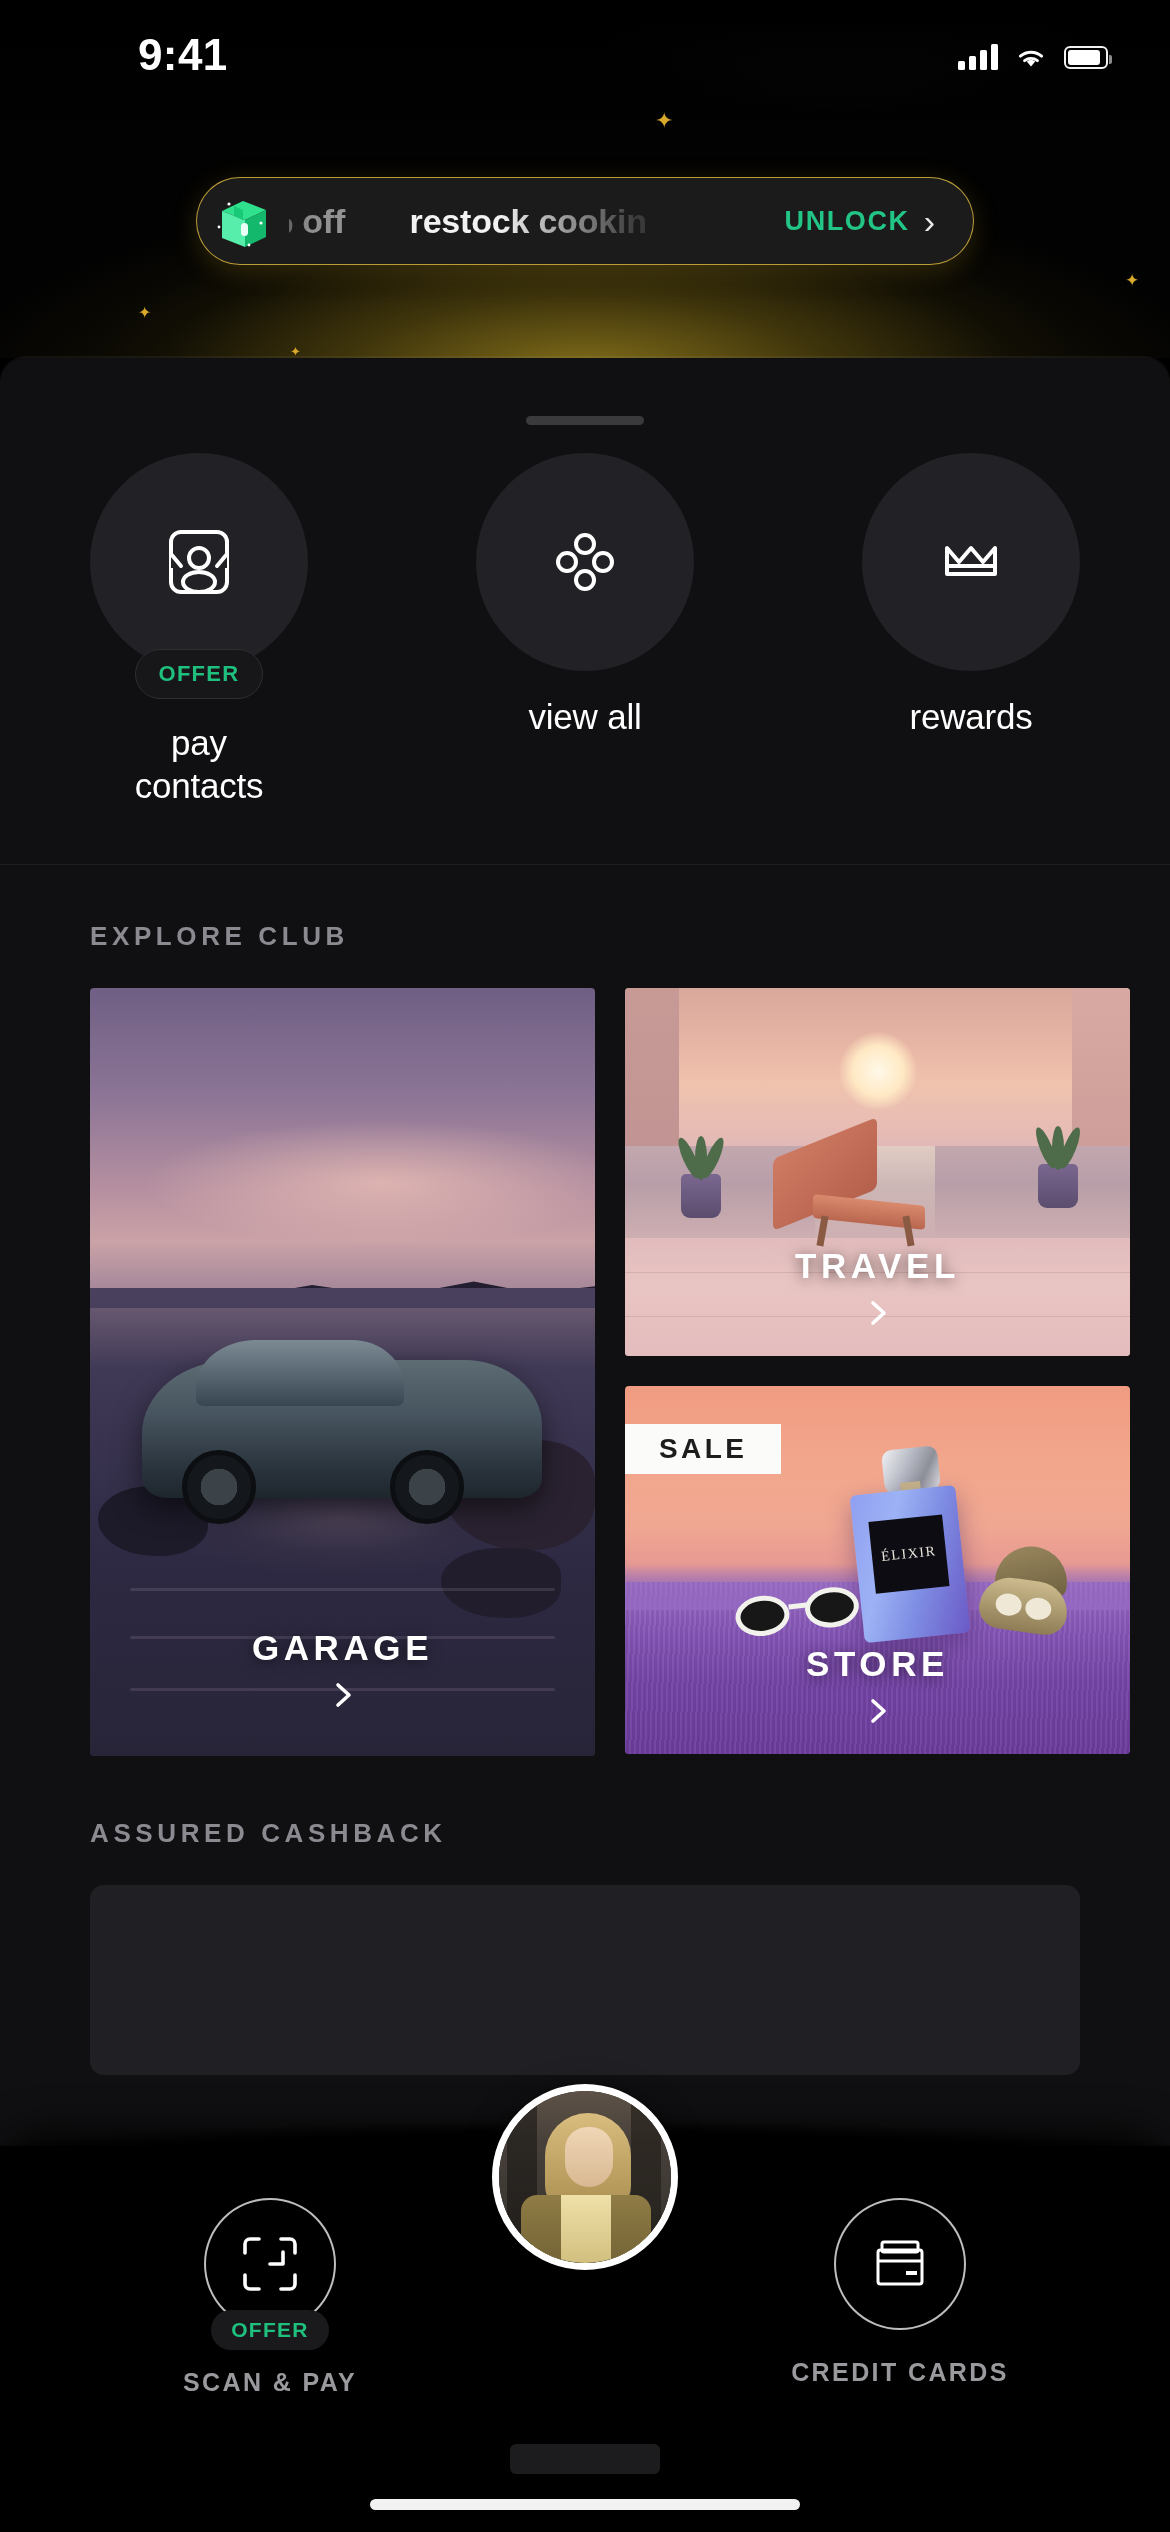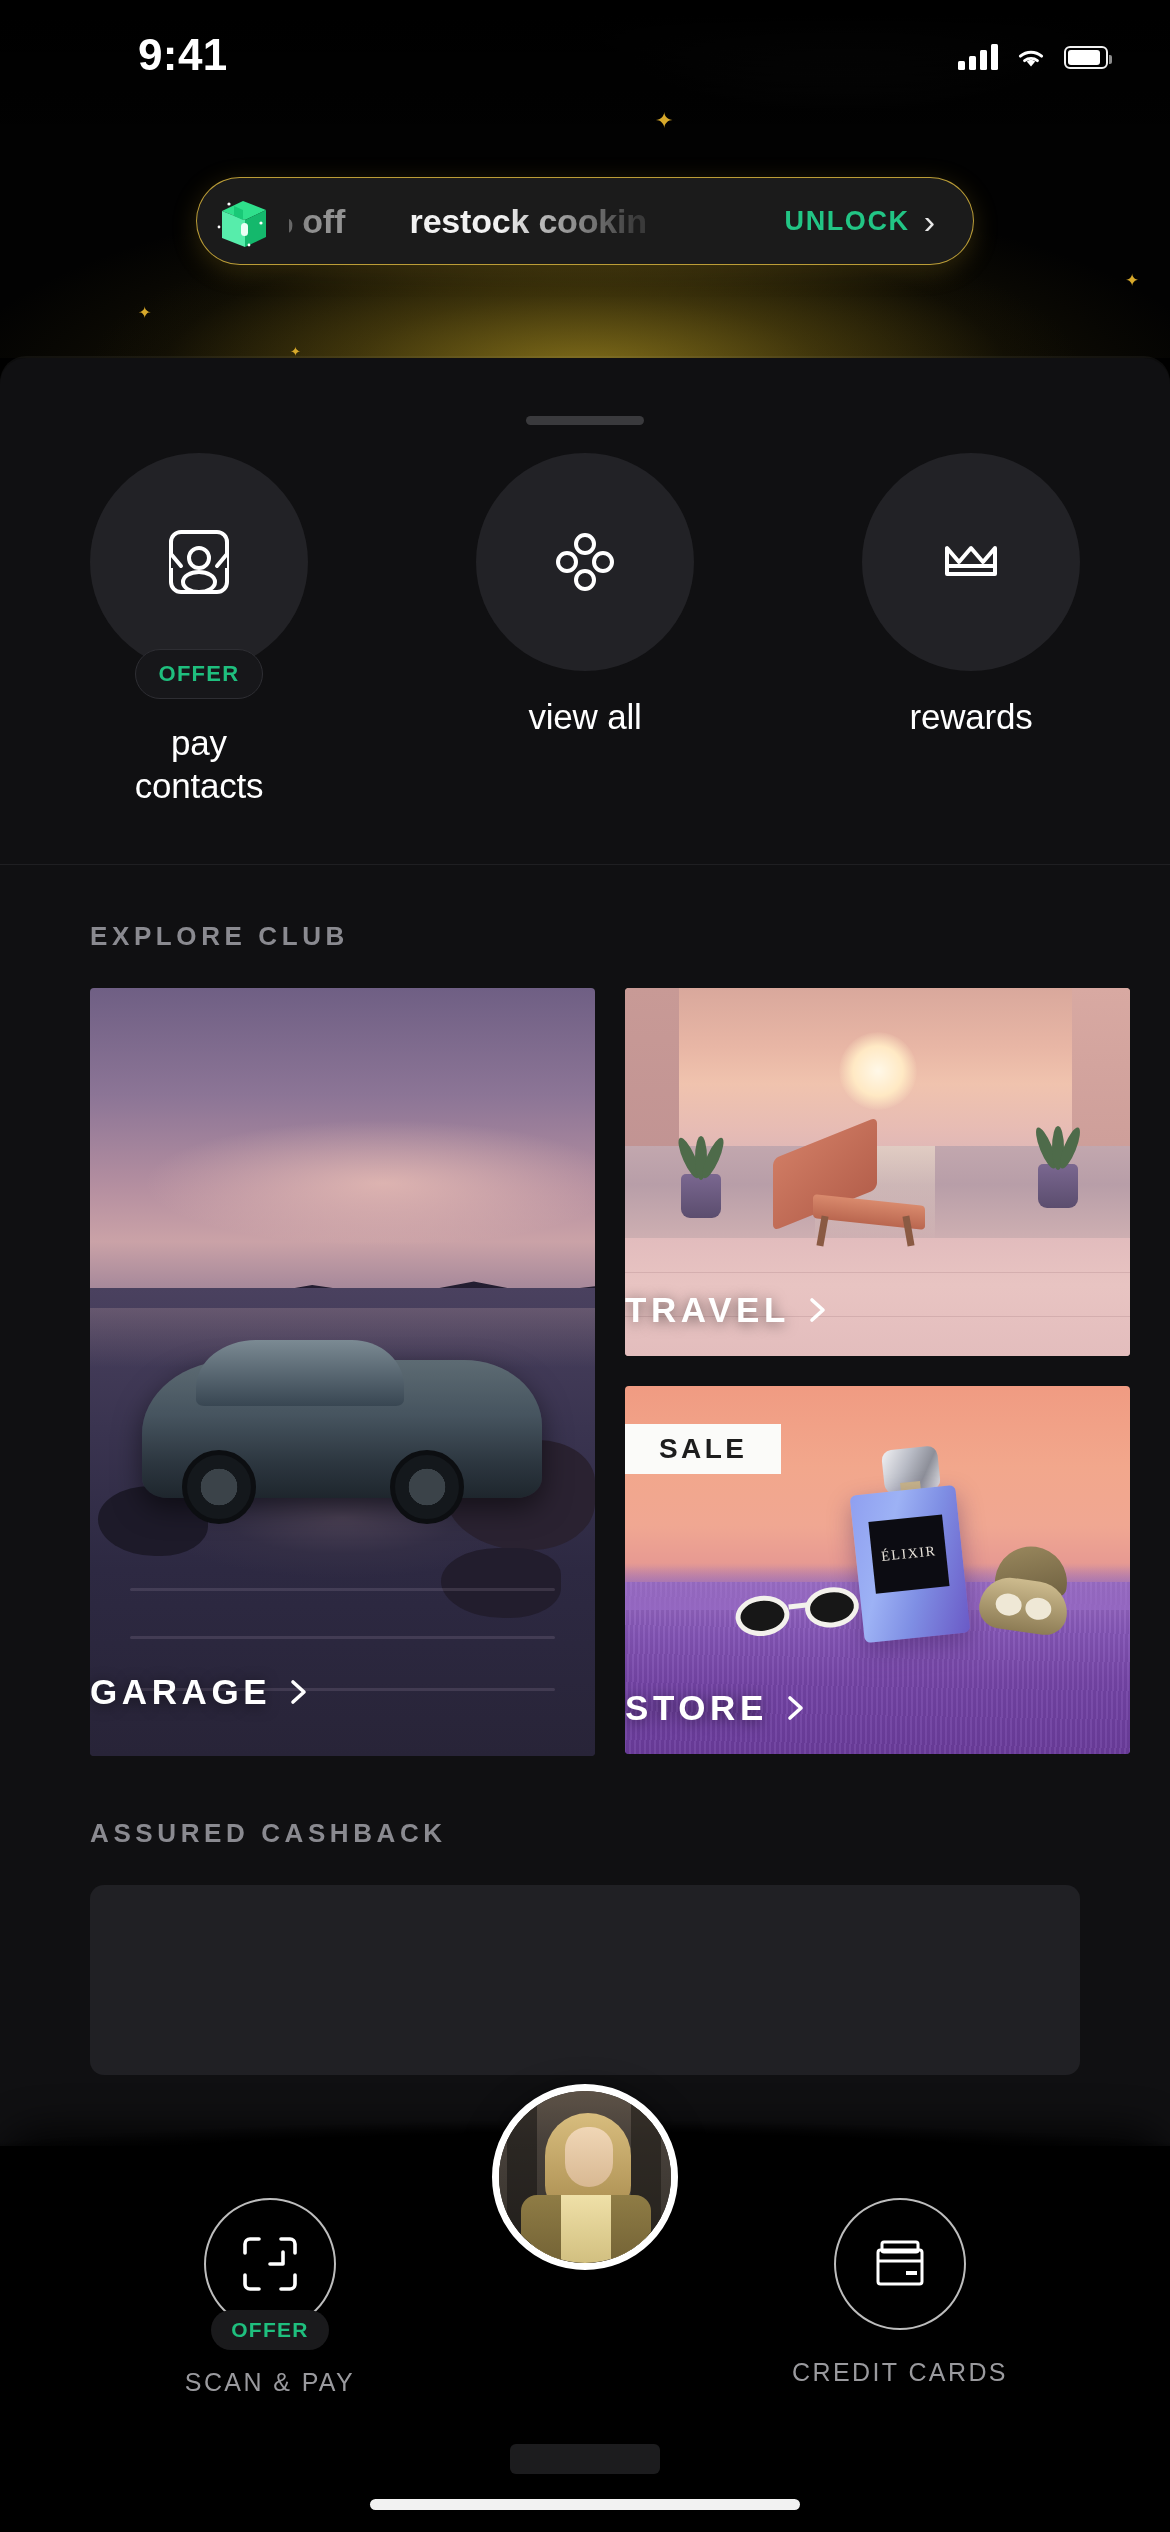--- a/index.html
+++ b/index.html
@@ -130,21 +130,21 @@
     font-weight:600; padding:0 90px; text-transform:uppercase;
   }
 
   
   .explore{ display:flex; gap:30px; padding:36px 90px 0; }
   .col-left{ width:505px; }
   .col-right{ width:505px; display:flex; flex-direction:column; gap:30px; }
   .card{ position:relative; overflow:hidden; border-radius:4px; }
   .card-cap{
     position:absolute; left:0; right:0; bottom:44px;
-    display:flex; flex-direction:row; align-items:center; gap:10px;
+    display:flex; flex-direction:column; align-items:center; gap:10px;
     z-index:4; pointer-events:none;
   }
   .card-cap .t{
     font-size:35px; font-weight:700; letter-spacing:4.6px; color:#fff;
     text-shadow:0 2px 14px rgba(0,0,0,.55);
   }
   .card-cap .c{
     font-size:34px; font-weight:300; color:#fff; line-height:1;
     text-shadow:0 2px 10px rgba(0,0,0,.5);
   }
@@ -284,21 +284,21 @@
     width:132px; height:132px; border-radius:50%;
     border:2px solid rgba(230,230,230,.82);
     display:flex; align-items:center; justify-content:center; background:#000;
   }
   .nav-badge{
     position:relative; z-index:4; margin-top:-20px;
     background:#1a1a1c; border-radius:22px; padding:8px 20px;
     font-size:21px; font-weight:700; letter-spacing:1.3px; color:#1fbf7e;
   }
   .nav-label{
-    margin-top:18px; font-size:25px; font-weight:400; letter-spacing:2.4px; color:#9a9a9e;
+    margin-top:18px; font-size:25px; font-weight:700; letter-spacing:2.4px; color:#9a9a9e;
     white-space:nowrap;
   }
   .nav-center{
     position:absolute; left:50%; top:-62px; transform:translateX(-50%);
     width:186px; height:186px; border-radius:50%;
     border:7px solid #fff; overflow:hidden; background:#2a2520; z-index:25;
     box-shadow:0 10px 32px rgba(0,0,0,.7);
   }
   .avatar-art{ position:absolute; inset:0;
     background:linear-gradient(180deg,#5d5247 0%,#47403a 30%,#3c3731 70%,#2e2a26 100%); }

